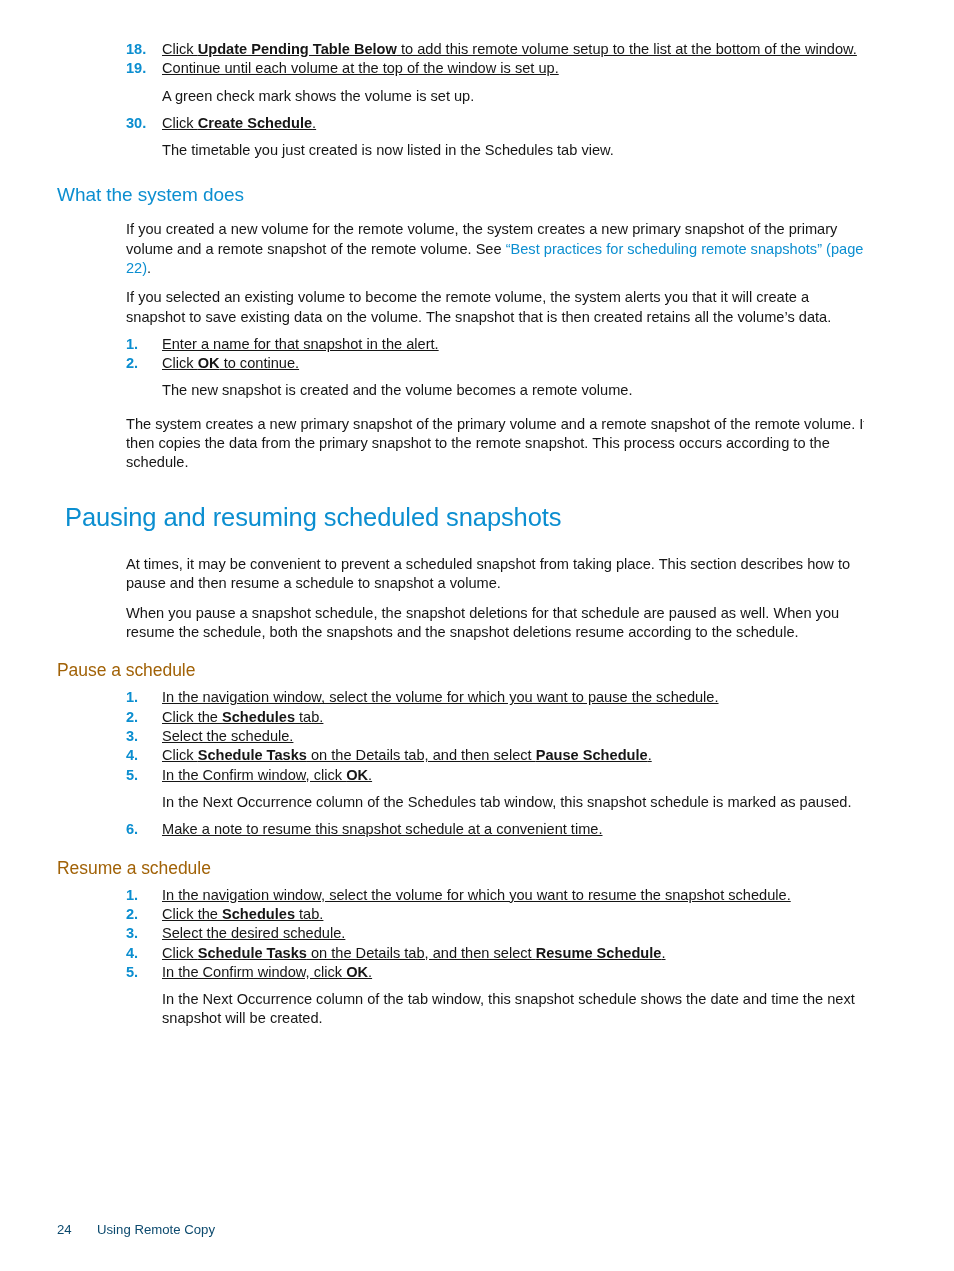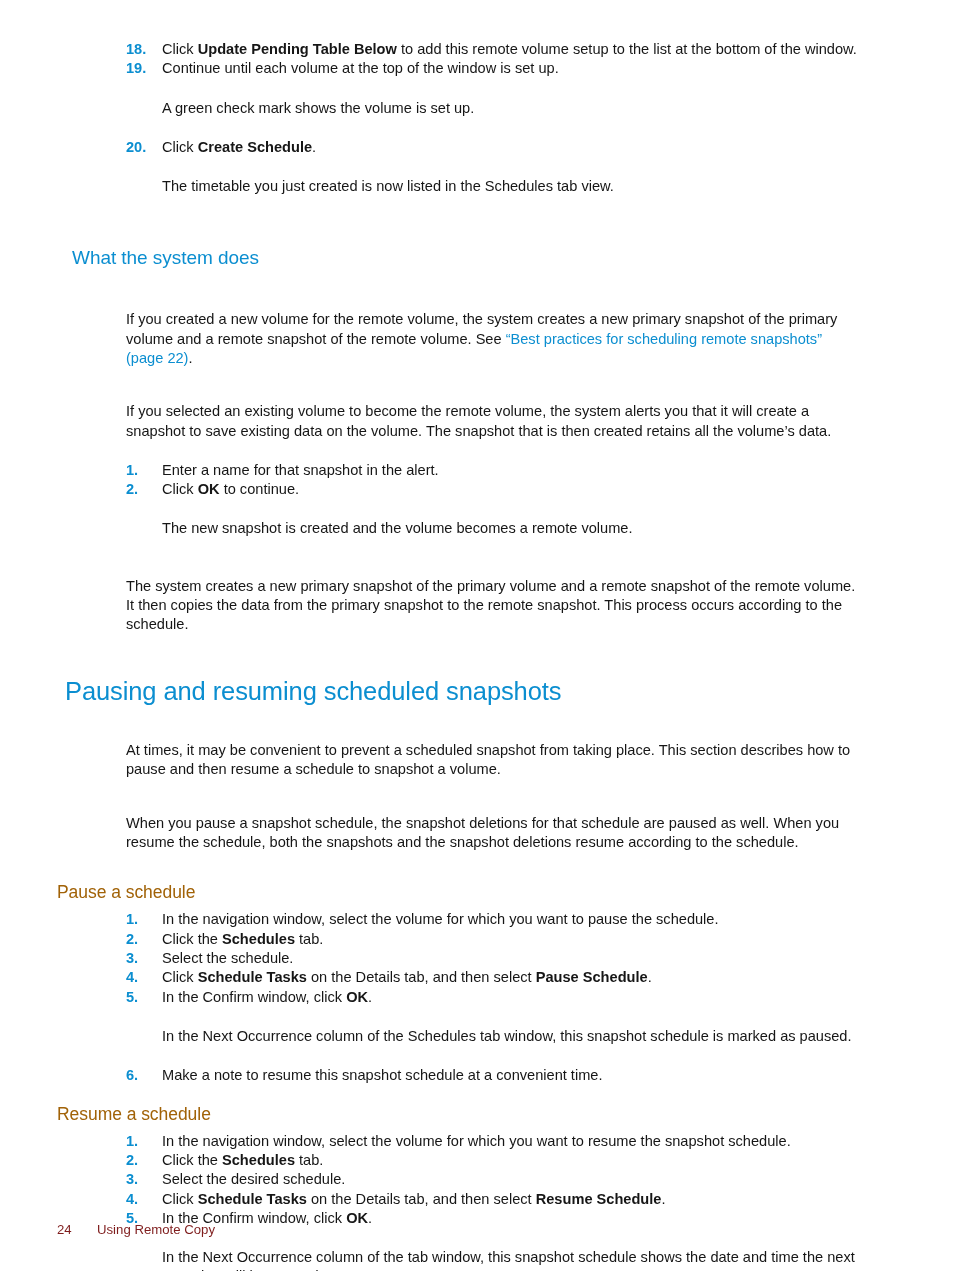--- a/index.html
+++ b/index.html
@@ -35,38 +35,38 @@
     letter-spacing: -0.1px;
     margin: 8px;
     padding: 0;
   }
   .h2 {
     color: #0b8ed0;
     font-size: 19px;
     font-weight: 400;
     line-height: 1.15;
     letter-spacing: -0.05px;
-    margin: 15px;
+    margin: 0;
     padding: 0;
   }
   .h3 {
     color: #a16207;
     font-size: 17.5px;
     font-weight: 400;
     line-height: 1.15;
     letter-spacing: -0.05px;
     margin: 0;
     padding: 0;
   }
 
   
   .para {
     font-size: 14.6px;
     line-height: 19.3px;
-    margin: 12px;
+    margin: 0;
     text-align: left;
     color: #161616;
   }
   .para.indent {
     margin-left: 69px;
   }
   .para.sub {
     margin-left: 105px;
   }
   b, .bold { font-weight: bold; }
@@ -86,38 +86,39 @@
     font-weight: bold;
     width: 36px;
     flex: 0 0 36px;
     text-align: left;
     padding-left: 69px;
     box-sizing: content-box;
     font-size: 14.6px;
   }
   .row .txt {
     flex: 1 1 auto;
+    text-decoration: underline;
   }
   .sp8  { height: 8px; }
   .sp10 { height: 10px; }
   .sp14 { height: 14px; }
   .sp16 { height: 16px; }
   .sp18 { height: 18px; }
   .sp22 { height: 22px; }
   .sp24 { height: 24px; }
 
   
   .footer {
     position: absolute;
     left: 57px;
     top: 1222px;
     width: 812px;
     font-size: 13.2px;
     line-height: 16px;
-    color: #7f1d1d;
+    color: #0c4a6e;
     display: flex;
   }
   .footer .pg {
     width: 40px;
     flex: 0 0 40px;
   }
   .footer .ftitle { flex: 1 1 auto; }
 </style>
 </head>
 <body>
@@ -136,21 +137,21 @@
       <div class="row">
         <span class="num">19.</span>
         <span class="txt"><span>Continue until each volume at the top of the window is set up.</span><b></b><span></span></span>
       </div>
 
       <div class="sp8"></div>
       <p class="para sub">A green check mark shows the volume is set up.</p>
       <div class="sp8"></div>
 
       <div class="row">
-        <span class="num">20.</span>
+        <span class="num">30.</span>
         <span class="txt"><span>Click </span><b>Create Schedule</b><span>.</span></span>
       </div>
 
       <div class="sp8"></div>
       <p class="para sub">The timetable you just created is now listed in the Schedules tab view.</p>
     </div>
 
     <div class="sp24"></div>
 
     <h2 class="h2">What the system does</h2>

